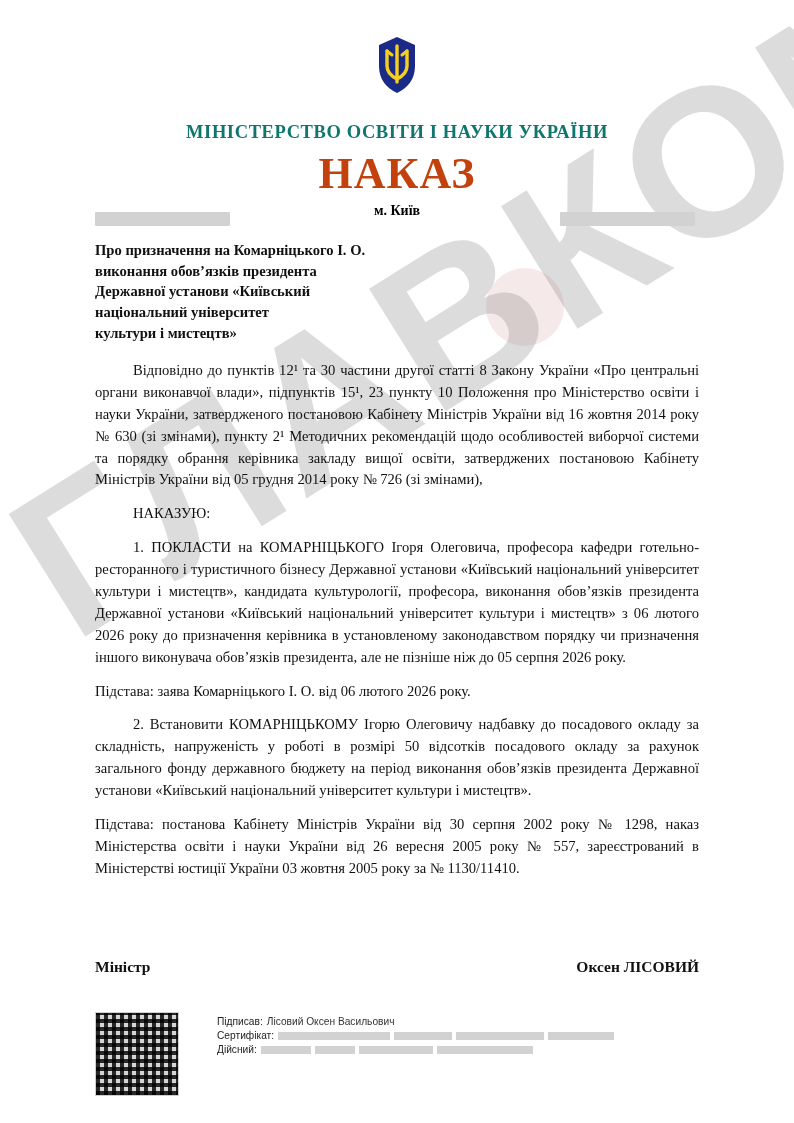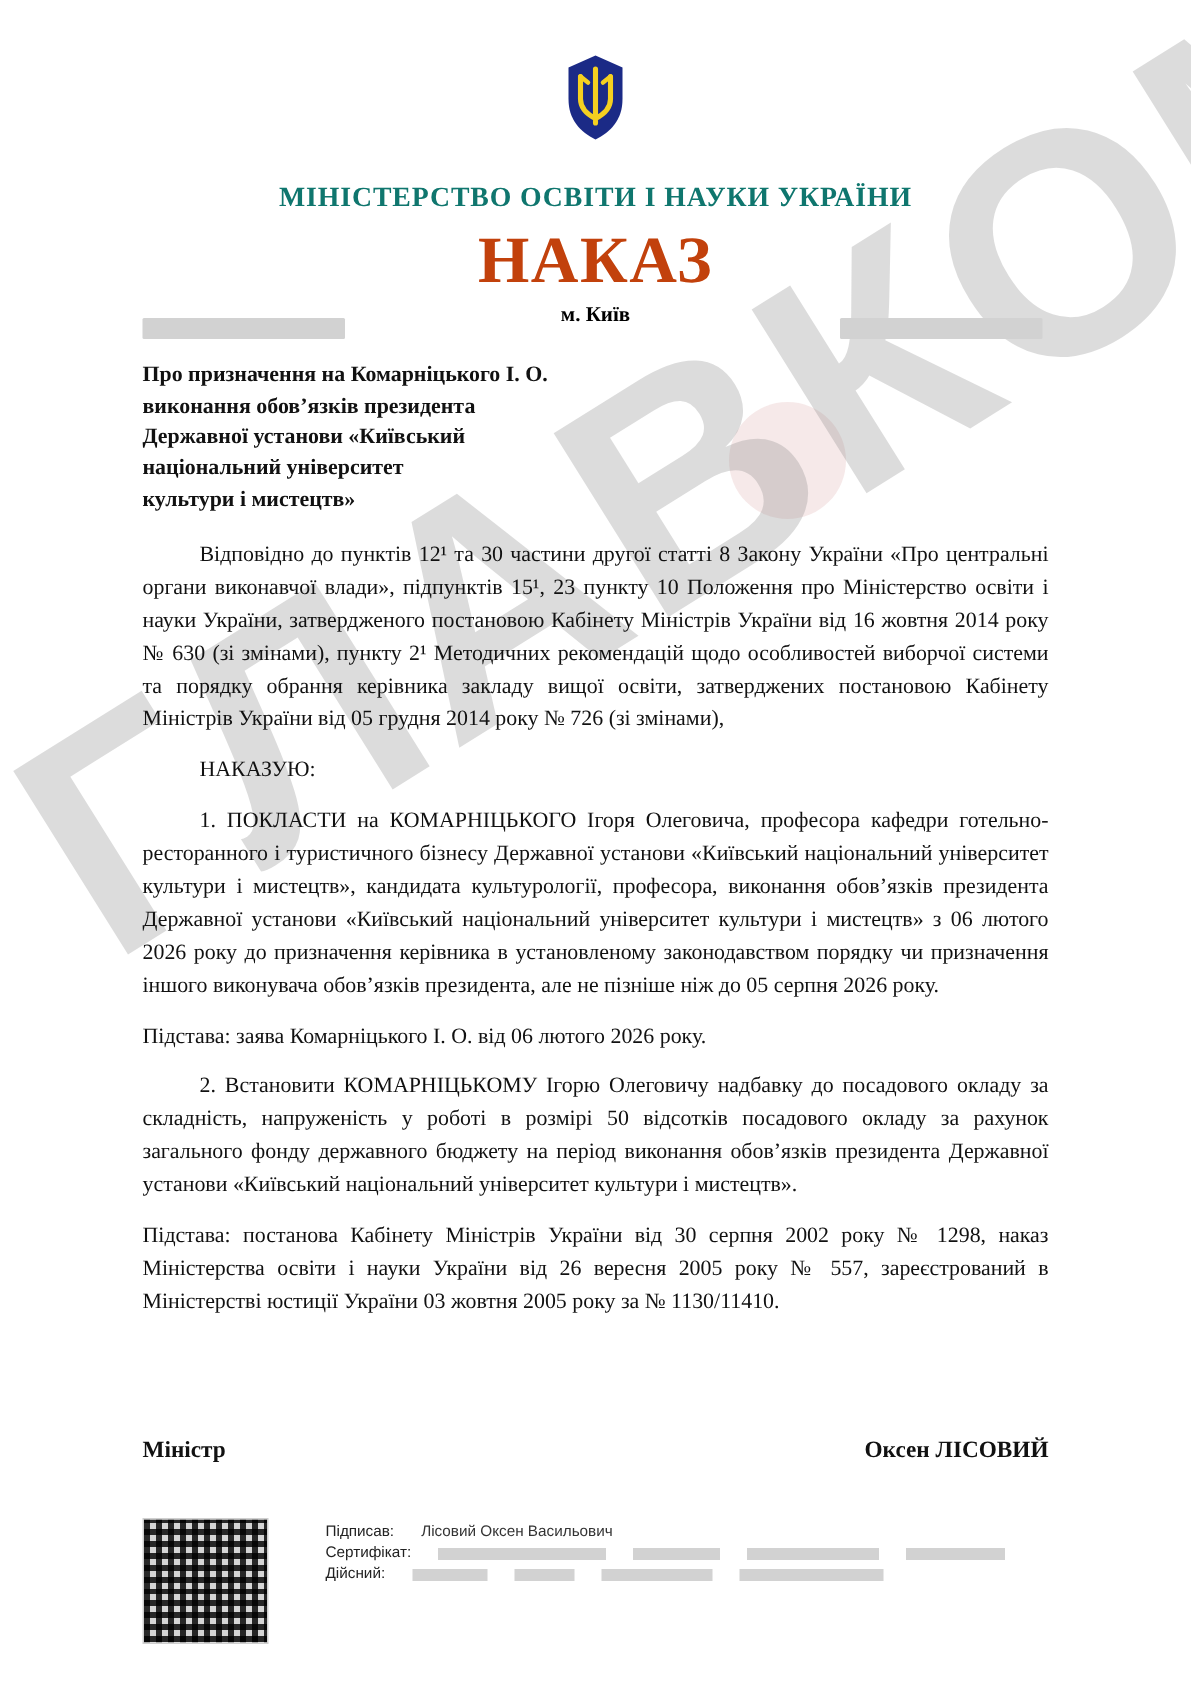--- a/index.html
+++ b/index.html
@@ -188,21 +188,21 @@
     margin-bottom: 10px;
   }
   .stamp-title .rd1 { display:inline-block; width: 20px; height: 10px; background:#d2d2d2; }
   .stamp-title .rd2 { display:inline-block; width: 58px; height: 10px; background:#d2d2d2; }
   .stamp-line {
     font-size: 10.2px;
     color: #333;
     margin-bottom: 3px;
     display: flex;
     align-items: center;
-    gap: 18px;
+    gap: 4px;
     white-space: nowrap;
     padding-left: 24px;
   }
   .stamp-line .label { color: #222; }
   .bar {
     display: inline-block;
     height: 8px;
     background: #d2d2d2;
   }
   .bar.b1 { width: 112px; }

